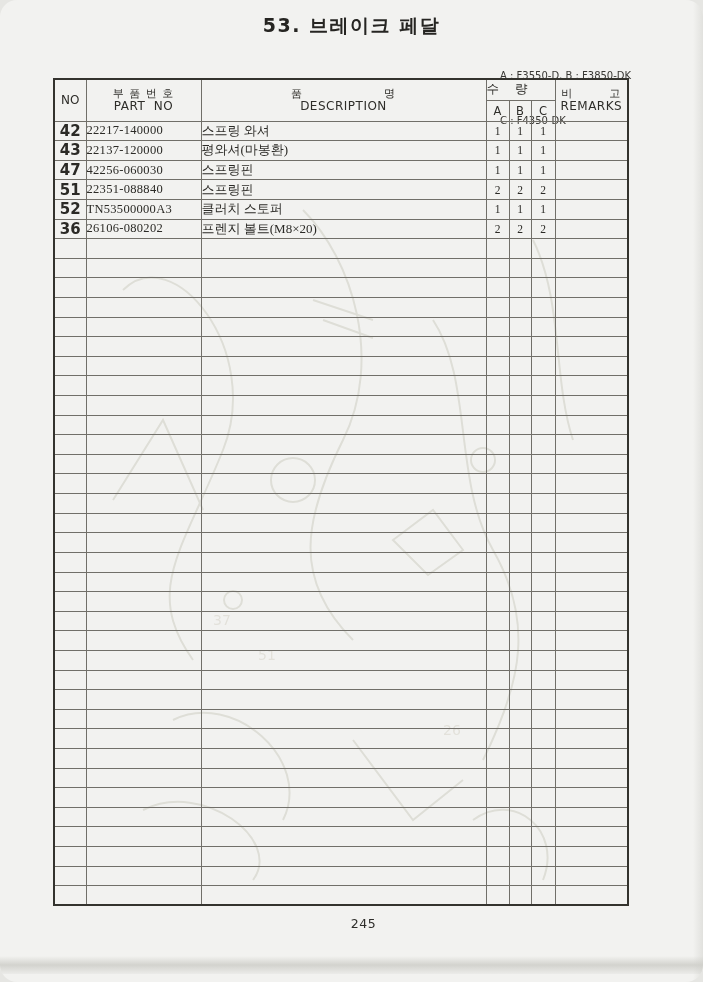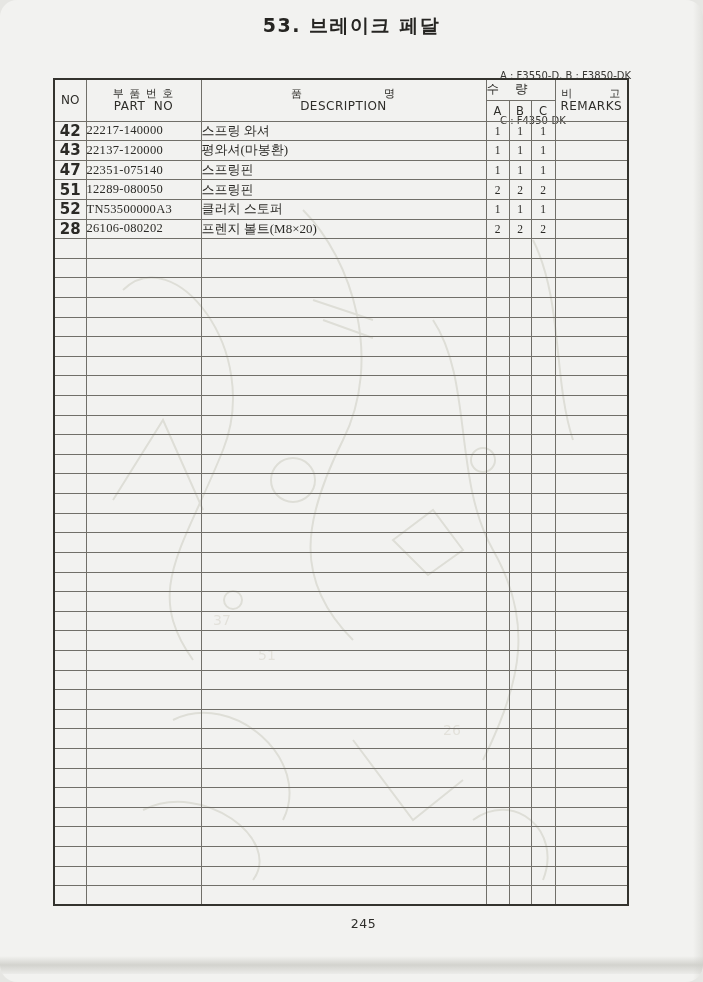--- a/index.html
+++ b/index.html
@@ -153,47 +153,47 @@
           <td class="c-no">43</td>
           <td class="c-part">22137-120000</td>
           <td class="c-desc">평와셔(마봉환)</td>
           <td class="c-qty">1</td>
           <td class="c-qty">1</td>
           <td class="c-qty">1</td>
           <td class="c-rem"></td>
         </tr>
         <tr>
           <td class="c-no">47</td>
-          <td class="c-part">22351-075140</td>
+          <td class="c-part">42256-060030</td>
           <td class="c-desc">스프링핀</td>
           <td class="c-qty">1</td>
           <td class="c-qty">1</td>
           <td class="c-qty">1</td>
           <td class="c-rem"></td>
         </tr>
         <tr>
           <td class="c-no">51</td>
-          <td class="c-part">12289-080050</td>
+          <td class="c-part">22351-088840</td>
           <td class="c-desc">스프링핀</td>
           <td class="c-qty">2</td>
           <td class="c-qty">2</td>
           <td class="c-qty">2</td>
           <td class="c-rem"></td>
         </tr>
         <tr>
           <td class="c-no">52</td>
           <td class="c-part">TN53500000A3</td>
           <td class="c-desc">클러치 스토퍼</td>
           <td class="c-qty">1</td>
           <td class="c-qty">1</td>
           <td class="c-qty">1</td>
           <td class="c-rem"></td>
         </tr>
         <tr>
-          <td class="c-no">28</td>
+          <td class="c-no">36</td>
           <td class="c-part">26106-080202</td>
           <td class="c-desc">프렌지 볼트(M8×20)</td>
           <td class="c-qty">2</td>
           <td class="c-qty">2</td>
           <td class="c-qty">2</td>
           <td class="c-rem"></td>
         </tr>
         <tr>
           <td class="c-no"></td>
           <td class="c-part"></td>

